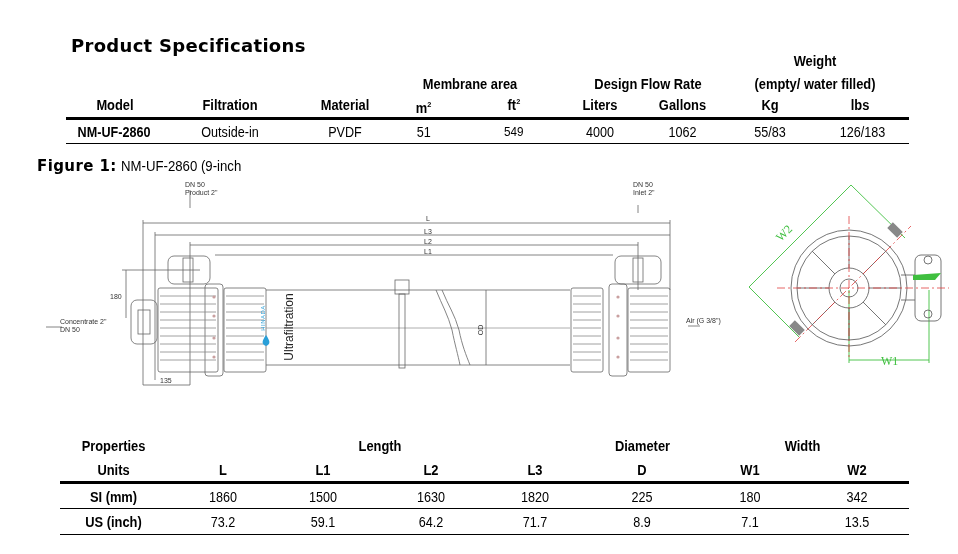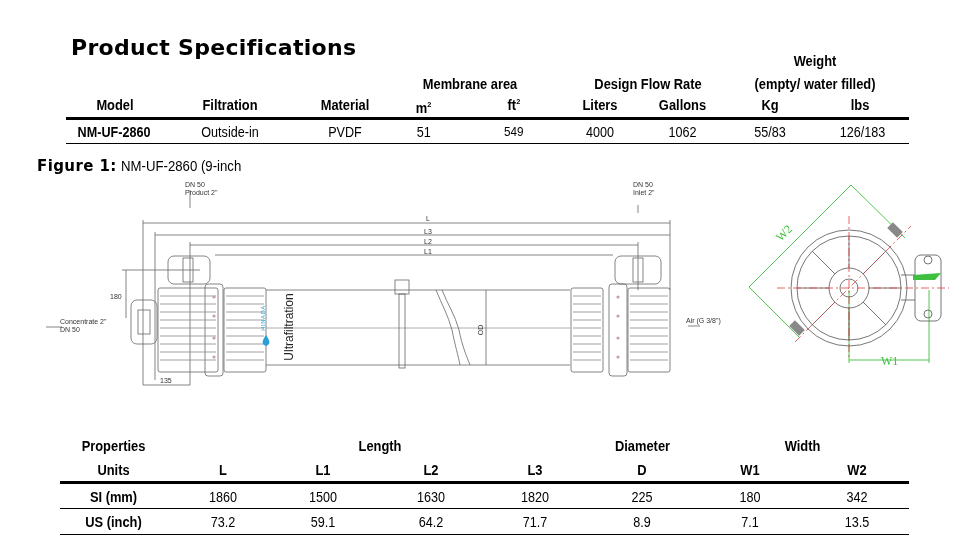--- a/index.html
+++ b/index.html
@@ -1,18 +1,18 @@
 <!DOCTYPE html>
 <html><head>
 <meta charset="utf-8">
 <style>
   html, body { margin:0; padding:0; background:#ffffff; }
   body { width:958px; height:554px; position:relative; overflow:hidden; font-family:"Liberation Sans", sans-serif; color:#000; }
   .abs { position:absolute; }
-  .title { left:71px; top:35px; font-size:22px; font-weight:bold; letter-spacing:0.3px; font-family:"DejaVu Sans", sans-serif; }
+  .title { left:71px; top:35px; font-size:18px; font-weight:bold; letter-spacing:0.3px; font-family:"DejaVu Sans", sans-serif; }
   .hdr { font-weight:bold; font-size:14px; transform:scaleX(0.92); transform-origin:center; white-space:nowrap; }
   .cell { font-size:14px; white-space:nowrap; transform:scaleX(0.9); transform-origin:center; }
   .c { text-align:center; }
   .rule-thick { position:absolute; height:3px; background:#000; }
   .rule-thin { position:absolute; height:1px; background:#000; }
   .fig-caption { left:37px; top:157px; font-size:15px; white-space:nowrap; }
   .fig-caption b { font-family:"DejaVu Sans", sans-serif; font-size:15px; letter-spacing:0.4px;margin-top:36px; }
   .fig-caption span.txt { font-size:15px; display:inline-block; transform:scaleX(0.88); transform-origin:left; }
   .draw-lbl { font-size:7px; color:#333; line-height:8px; white-space:nowrap; }
   sup { font-size:8px; }

